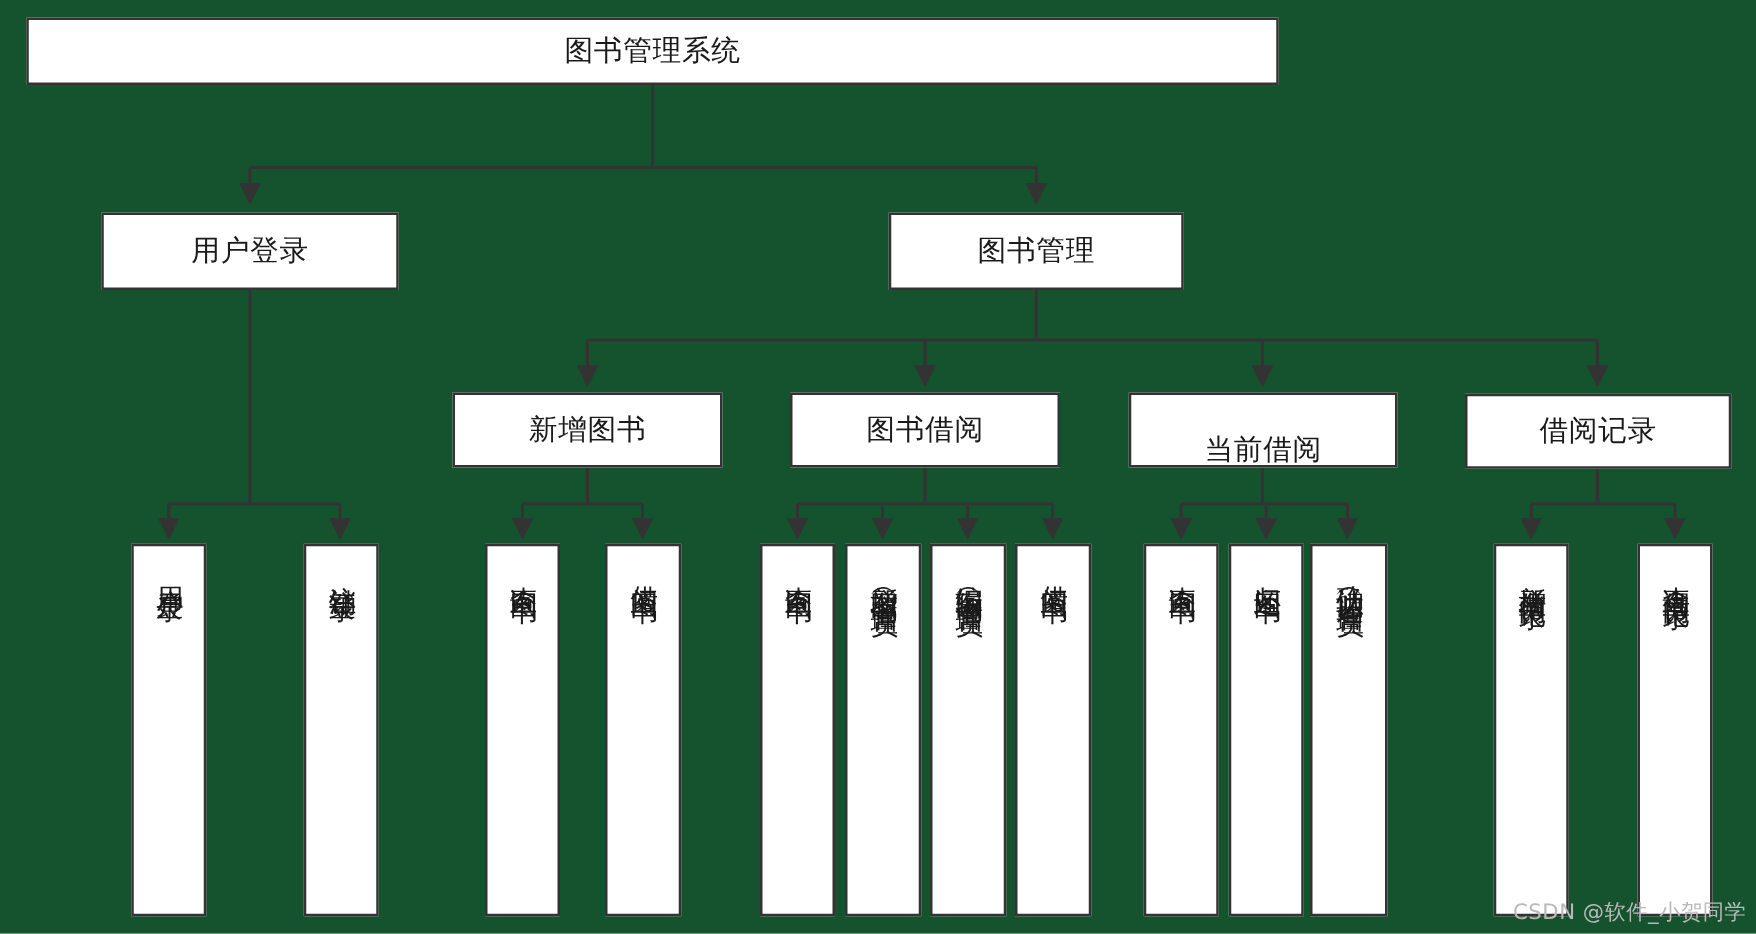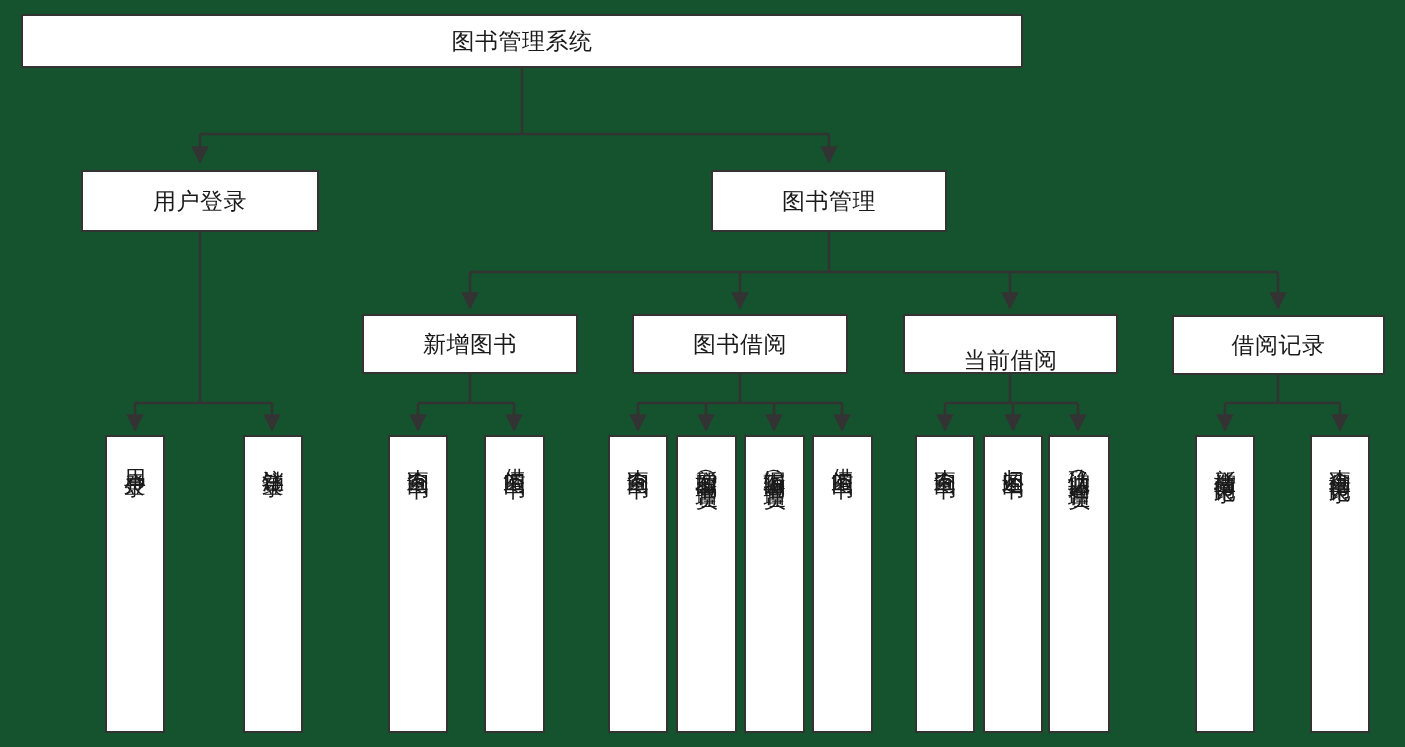--- a/index.html
+++ b/index.html
@@ -183,14 +183,15 @@
     <span class="label">确认归还（管理员）</span>
   </div>
 
   <div class="node v" style="left:1195px; top:435px; width:60px; height:298px;">
     <span class="label">新增借阅记录</span>
   </div>
   <div class="node v" style="left:1310px; top:435px; width:60px; height:298px;">
     <span class="label">查询借阅记录</span>
   </div>
 
+  <div id="watermark">CSDN @软件_小贺同学</div>
 
 </div>
 
 </body></html>

